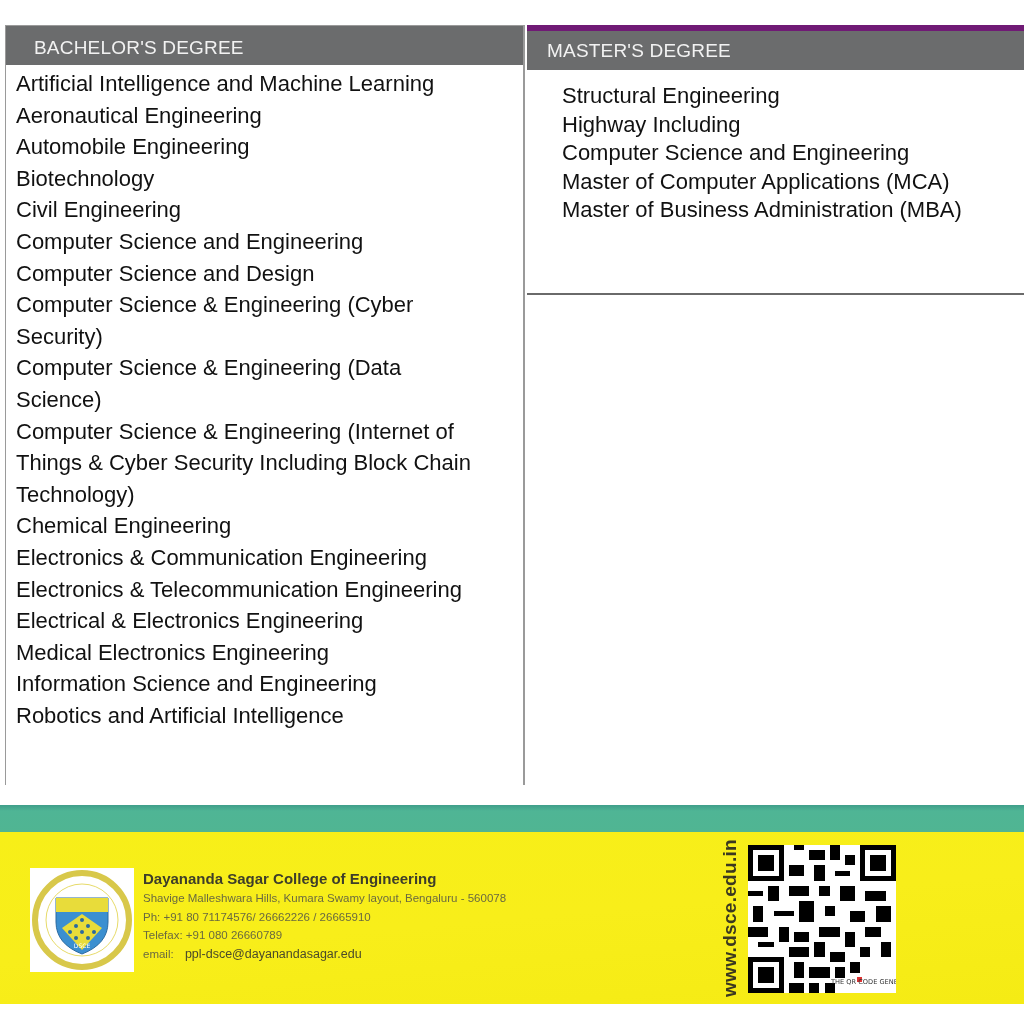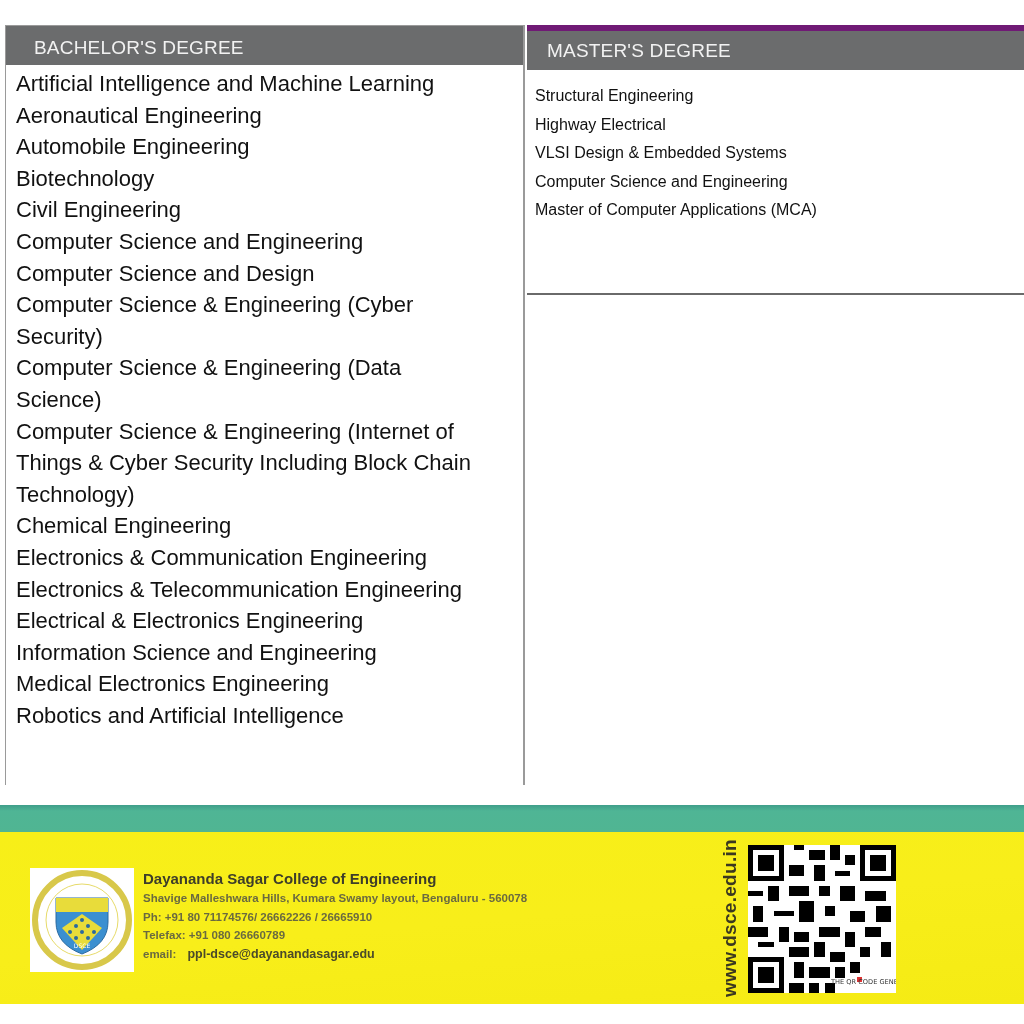--- a/index.html
+++ b/index.html
@@ -20,39 +20,39 @@
     .hdr {
       background: #6b6c6d; color: #f2f2f2; height: 40px; line-height: 40px;
       font-size: 19px; letter-spacing: 0.2px;
     }
     .col-bach .hdr { padding-left: 28px; height: 39px; line-height: 44px; border-top: 1px solid #9a9a9a; }
     .col-mast .hdr { padding-left: 20px; height: 39px; line-height: 40px; border-top: 6px solid #701a75; }
     .list { list-style: none; margin: 0; padding: 0; }
     .col-bach .list { padding: 31px 0 0 10px; position: absolute; top: 12px; }
     .col-mast .list { padding: 57px 0 0 8px; position: absolute; top: 0; }
     .col-bach .list li { font-size: 22px; line-height: 31.6px; width: 495px; }
-    .col-mast .list li { font-size: 16px; line-height: 28.5px; }
+    .col-mast .list li { font-size: 22px; line-height: 28.5px; margin-left: 27px; }
 
     .footer-teal {
       position: absolute; left: 0; top: 805px; width: 1024px; height: 28px;
       background: linear-gradient(#3f9e8a 0px, #4fb595 6px, #50b592 100%);
     }
     .footer-yellow {
       position: absolute; left: 0; top: 832px; width: 1024px; height: 172px;
       background: linear-gradient(175deg, #f7ef18 0%, #f8ee1a 50%, #f5eb14 100%);
     }
     .logo {
       position: absolute; left: 30px; top: 868px; width: 104px; height: 104px;
       background: #fff; display: flex; align-items: center; justify-content: center;
     }
     .college {
       position: absolute; left: 143px; top: 870px; color: #4a4a2a;
     }
     .college .name { font-size: 15px; font-weight: bold; color: #3d3d2a; margin-bottom: 2px; }
-    .college .line { font-size: 11.5px; line-height: 18.5px; color: #6a6a40; font-weight: bold; }
+    .college .line { font-size: 11.5px; line-height: 18.5px; color: #6a6a40; }
     .college .email .val { font-size: 12.5px; color: #4a4a2a; padding-left: 8px; }
     .website {
       position: absolute; left: 719px; top: 840px; width: 22px; height: 155px;
     }
     .website span {
       position: absolute; left: 50%; top: 50%;
       transform: translate(-50%, -50%) rotate(-90deg);
       white-space: nowrap; font-size: 19px; font-weight: bold; color: #3a3820;
       letter-spacing: 0.3px;
     }
@@ -75,34 +75,34 @@
       <li>Civil Engineering</li>
       <li>Computer Science and Engineering</li>
       <li>Computer Science and Design</li>
       <li style="width:440px">Computer Science &amp; Engineering (Cyber Security)</li>
       <li style="width:430px">Computer Science &amp; Engineering (Data Science)</li>
       <li style="width:490px">Computer Science &amp; Engineering (Internet of Things &amp; Cyber Security Including Block Chain Technology)</li>
       <li>Chemical Engineering</li>
       <li>Electronics &amp; Communication Engineering</li>
       <li>Electronics &amp; Telecommunication Engineering</li>
       <li>Electrical &amp; Electronics Engineering</li>
+      <li>Medical Electronics Engineering</li>
       <li>Information Science and Engineering</li>
-      <li>Medical Electronics Engineering</li>
       <li>Robotics and Artificial Intelligence</li>
     </ul>
   </div>
 
   <div class="col col-mast">
     <div class="hdr">MASTER'S DEGREE</div>
     <ul class="list">
       <li>Structural Engineering</li>
-      <li>Highway Electrical</li>
-      <li>VLSI Design &amp; Embedded Systems</li>
+      <li>Highway Including</li>
       <li>Computer Science and Engineering</li>
       <li>Master of Computer Applications (MCA)</li>
+      <li>Master of Business Administration (MBA)</li>
     </ul>
   </div>
 </div>
 
 <div class="footer-teal"></div>
 <div class="footer-yellow"></div>
 
 <div class="logo">
   <svg width="100" height="100" viewBox="0 0 100 100">
     <circle cx="50" cy="50" r="47" fill="#fff" stroke="#d8c84a" stroke-width="6"></circle>

